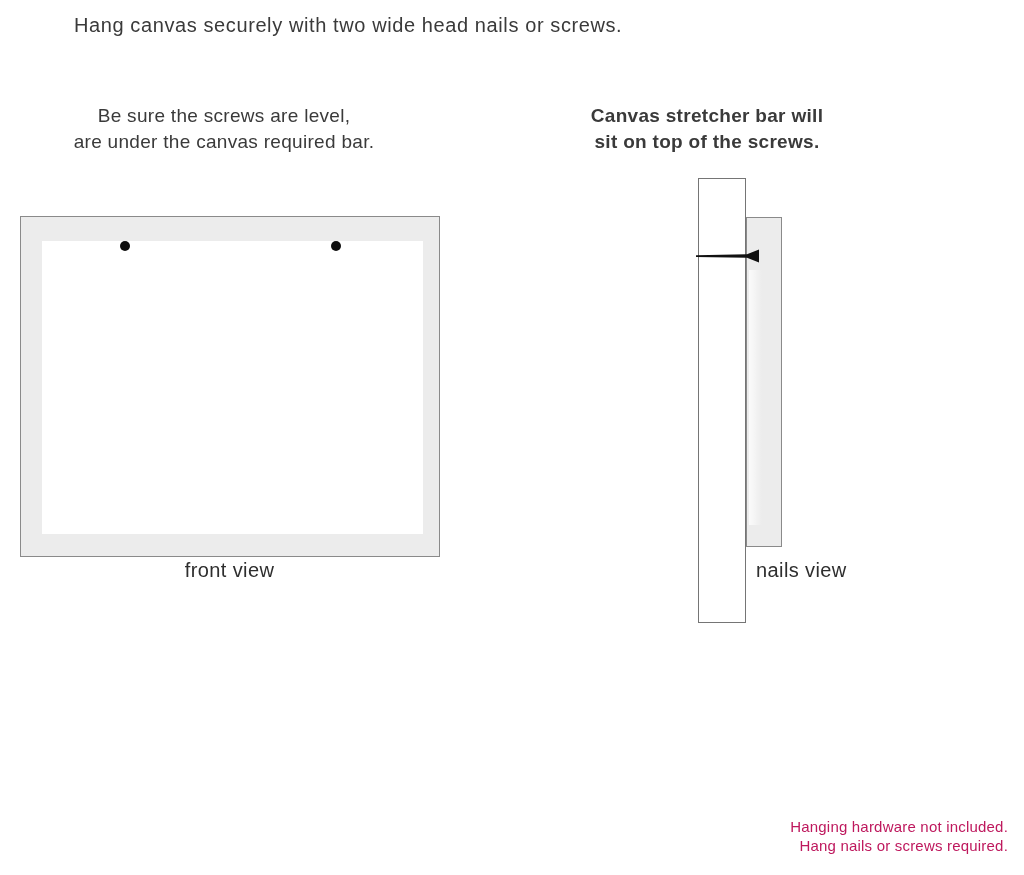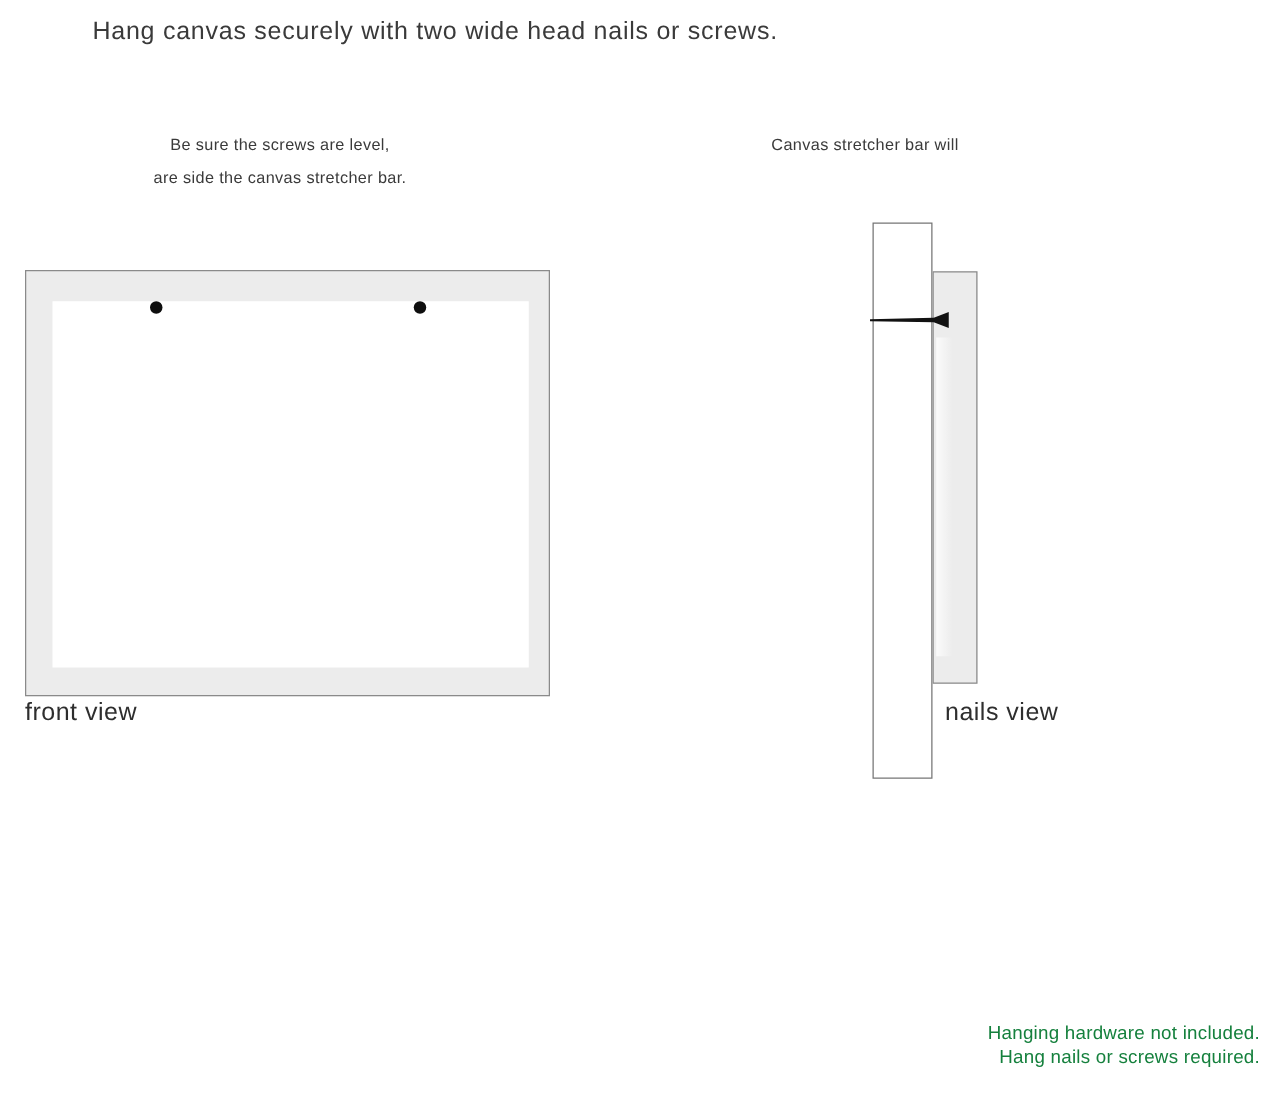--- a/index.html
+++ b/index.html
@@ -22,29 +22,29 @@
     left: 74px;
     top: 14px;
     font-size: 20px;
     font-weight: 300;
     letter-spacing: 0.6px;
     color: #3a3a3a;
     white-space: nowrap;
   }
 
   .instruction {
-    font-size: 13px;
+    font-size: 19px;
     font-weight: 300;
     line-height: 26px;
     letter-spacing: 0.3px;
     text-align: center;
     color: #3a3a3a;
   }
   .instruction-left  { left: 24px;  top: 103px; width: 400px; }
-  .instruction-right { left: 542px; top: 103px; width: 300px; }
+  .instruction-right { left: 557px; top: 103px; width: 300px; font-weight: bold; }
 
   
   .canvas-front {
     left: 20px;
     top: 216px;
     width: 420px;
     height: 341px;
     background: #ececec;
     border: 1px solid #8a8a8a;
   }
@@ -71,21 +71,21 @@
     font-size: 20px;
     font-weight: 300;
     letter-spacing: 0.4px;
     color: #2e2e2e;
     white-space: nowrap;
   }
   .front-view-label {
     left: 20px;
     top: 559px;
     width: 419px;
-    text-align: left;
+    text-align: center;
   }
   .side-view-label {
     left: 756px;
     top: 559px;
   }
 
   
   .canvas-side {
     left: 746px;
     top: 217px;
@@ -119,35 +119,36 @@
 
   .footer-note {
     right: 16px;
     top: 817px;
     width: 400px;
     text-align: right;
     font-size: 15px;
     font-weight: 300;
     line-height: 19px;
     letter-spacing: 0.2px;
-    color: #15803d;
+    color: #be185d;
   }
 </style>
 </head>
 <body>
 
 <div class="abs page-title">Hang canvas securely with two wide head nails or screws.</div>
 
 <div class="abs instruction instruction-left">
   <div>Be sure the screws are level,</div>
-  <div>are side the canvas stretcher bar.</div>
+  <div>are under the canvas required bar.</div>
 </div>
 
 <div class="abs instruction instruction-right">
   <div>Canvas stretcher bar will</div>
+  <div>sit on top of the screws.</div>
 </div>
 
 <div class="abs canvas-front">
   <div class="canvas-front-inner"></div>
   <div class="screw-dot left"></div>
   <div class="screw-dot right"></div>
 </div>
 <div class="abs view-label front-view-label">front view</div>
 
 <div class="abs canvas-side">

